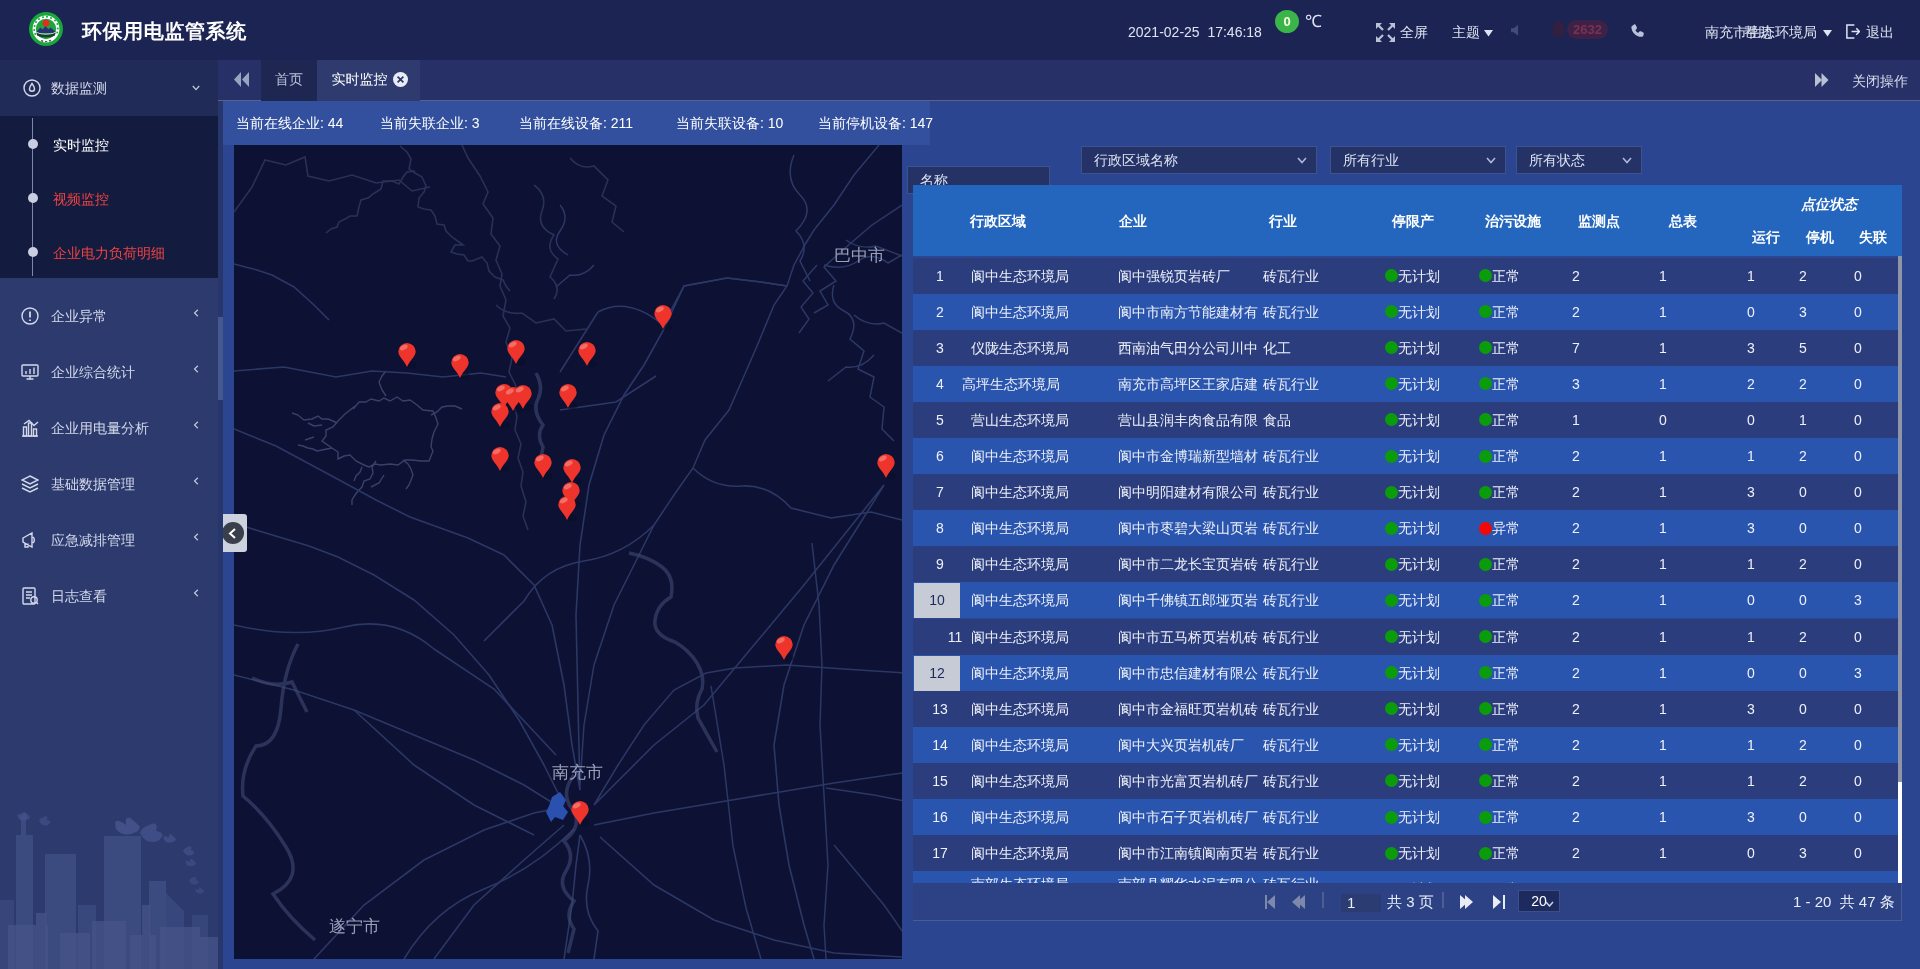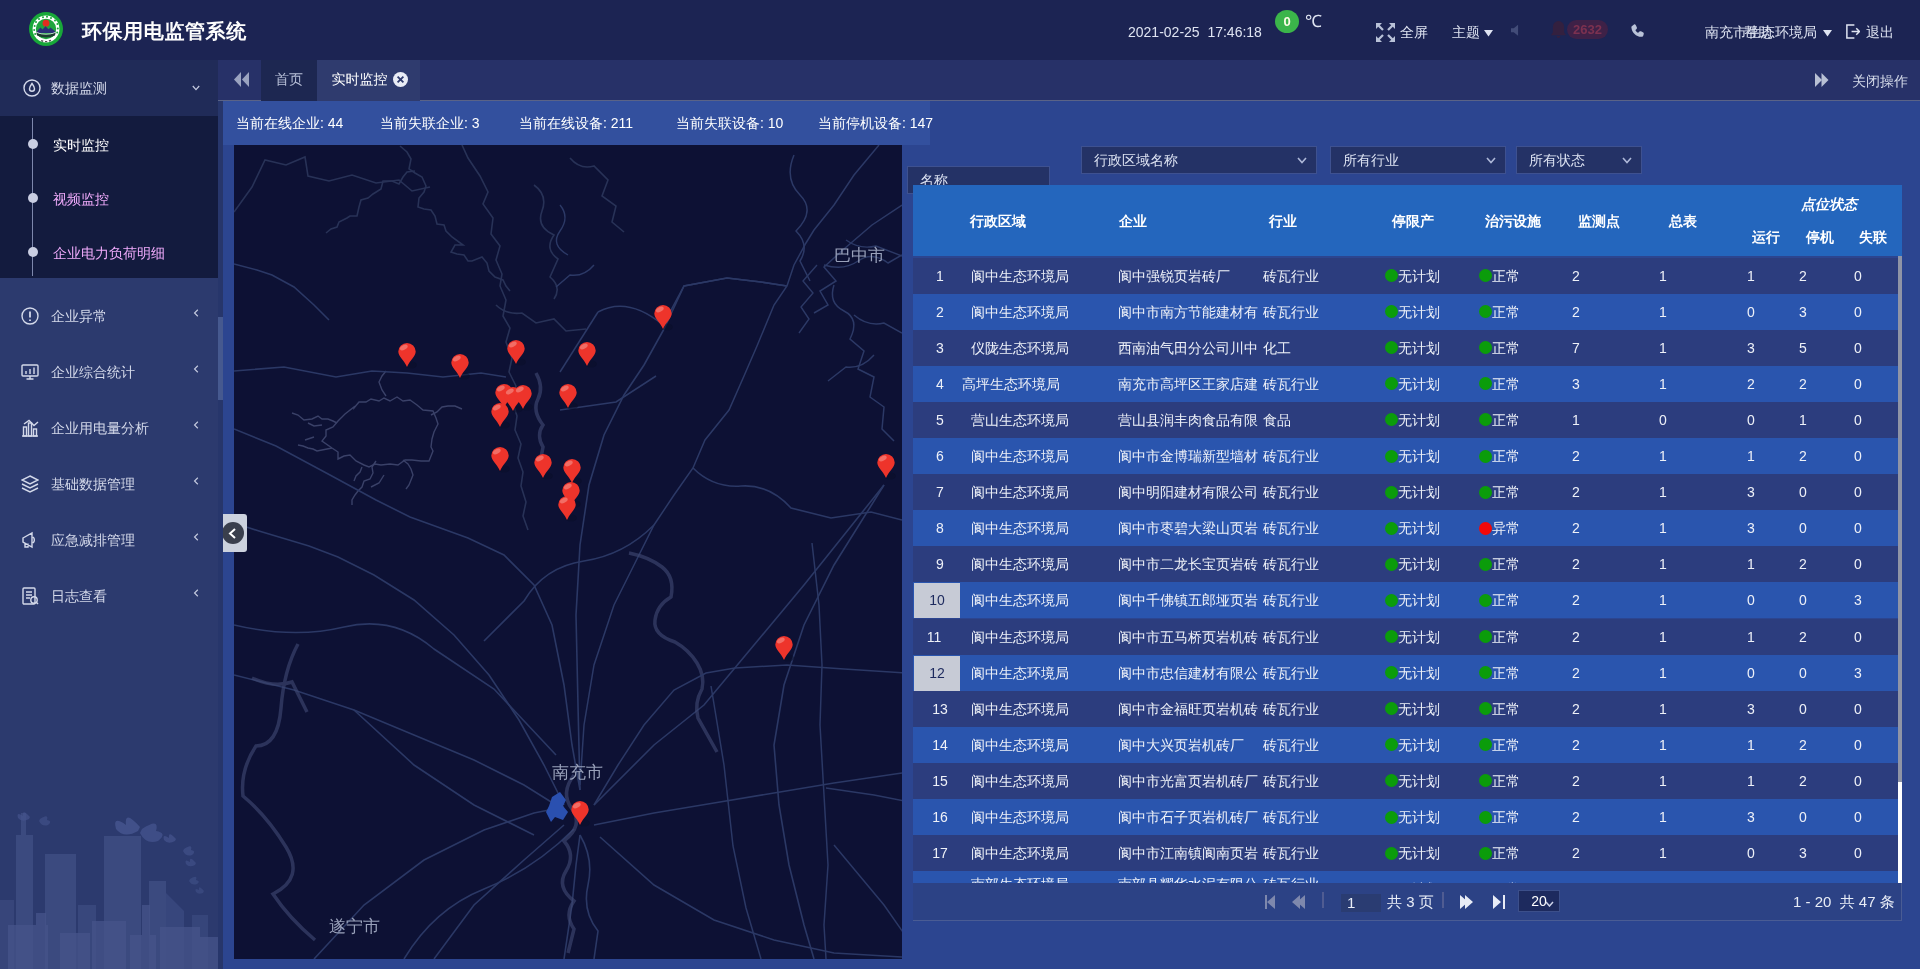--- a/index.html
+++ b/index.html
@@ -14,21 +14,21 @@
 
 
 #sidebar { position:absolute; left:0; top:60px; width:218px; height:909px; background:#2c3a6e; z-index:20; }
 #menu-parent { position:absolute; left:0; top:0; width:218px; height:56px; background:#202b58; }
 #submenu { position:absolute; left:0; top:56px; width:218px; height:162px; background:#131b3e; }
 .mi-text { font-size:14px; color:#d4d9ea; }
 .menu-item { position:absolute; left:0; width:218px; height:56px; }
 .menu-item .mi-text { position:absolute; left:51px; top:20px; }
 .menu-item svg.mico { position:absolute; left:21px; top:19px; }
 .chev { position:absolute; right:18px; top:21px; width:8px; height:8px; }
-.sub-item { position:absolute; left:53px; font-size:14px; color:#f0abfc; }
+.sub-item { position:absolute; left:53px; font-size:14px; color:#ef4444; }
 #subline { position:absolute; left:32px; top:2px; width:1px; height:158px; background:#7d87ac; }
 .subdot { position:absolute; left:27.5px; width:10px; height:10px; border-radius:50%; background:#c9cee2; }
 
 
 #tabbar { position:absolute; left:218px; top:58px; width:1702px; height:43px; background:#273168; z-index:25; border-bottom:1px solid #5a6387; }
 .tab { position:absolute; top:0; height:43px; line-height:43px; text-align:center; font-size:14px; }
 
 
 #content { position:absolute; left:218px; top:101px; width:1702px; height:868px; background:#2c4590; }
 #statsbar { position:absolute; left:0; top:0; width:712px; height:44px; background:#33509e; font-size:14px; color:#ffffff; }
@@ -581,21 +581,21 @@
           <span class="cell" style="left:485px;">无计划</span>
           <span class="dot" style="left:566px;background:#0b9c0b;"></span>
           <span class="cell" style="left:579px;">正常</span>
           <span class="cell cc" style="left:663px;">2</span>
           <span class="cell cc" style="left:750px;">1</span>
           <span class="cell cc" style="left:838px;">0</span>
           <span class="cell cc" style="left:890px;">0</span>
           <span class="cell cc" style="left:945px;">3</span>
         </div>
         <div class="row odd" style="top:362.5px;">
-          <span class="cell cc" style="left:21px;text-align:right;">11</span>
+          <span class="cell cc" style="left:42px;text-align:right;">11</span>
           <span class="cell" style="left:58px;">阆中生态环境局</span>
           <span class="cell" style="left:205px;">阆中市五马桥页岩机砖</span>
           <span class="cell" style="left:350px;">砖瓦行业</span>
           <span class="dot" style="left:472px;background:#0b9c0b;"></span>
           <span class="cell" style="left:485px;">无计划</span>
           <span class="dot" style="left:566px;background:#0b9c0b;"></span>
           <span class="cell" style="left:579px;">正常</span>
           <span class="cell cc" style="left:663px;">2</span>
           <span class="cell cc" style="left:750px;">1</span>
           <span class="cell cc" style="left:838px;">1</span>

